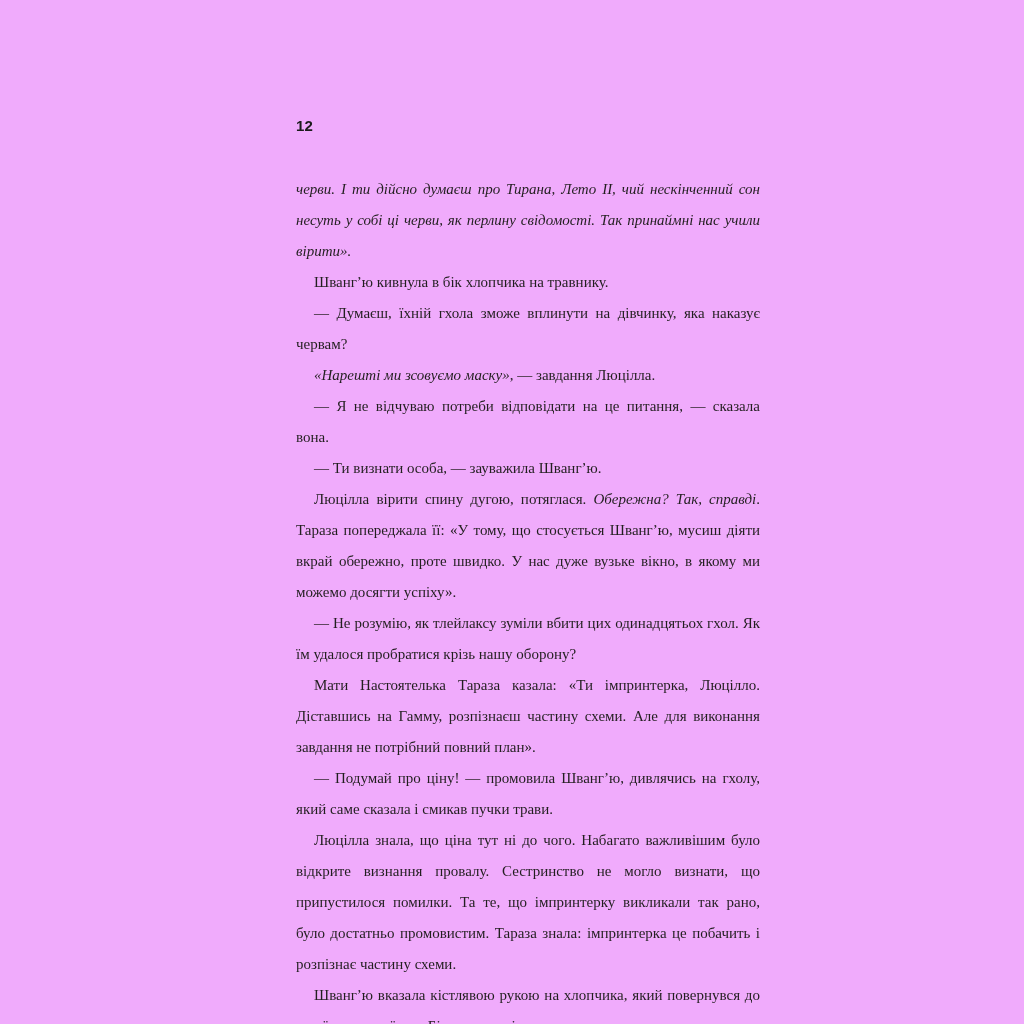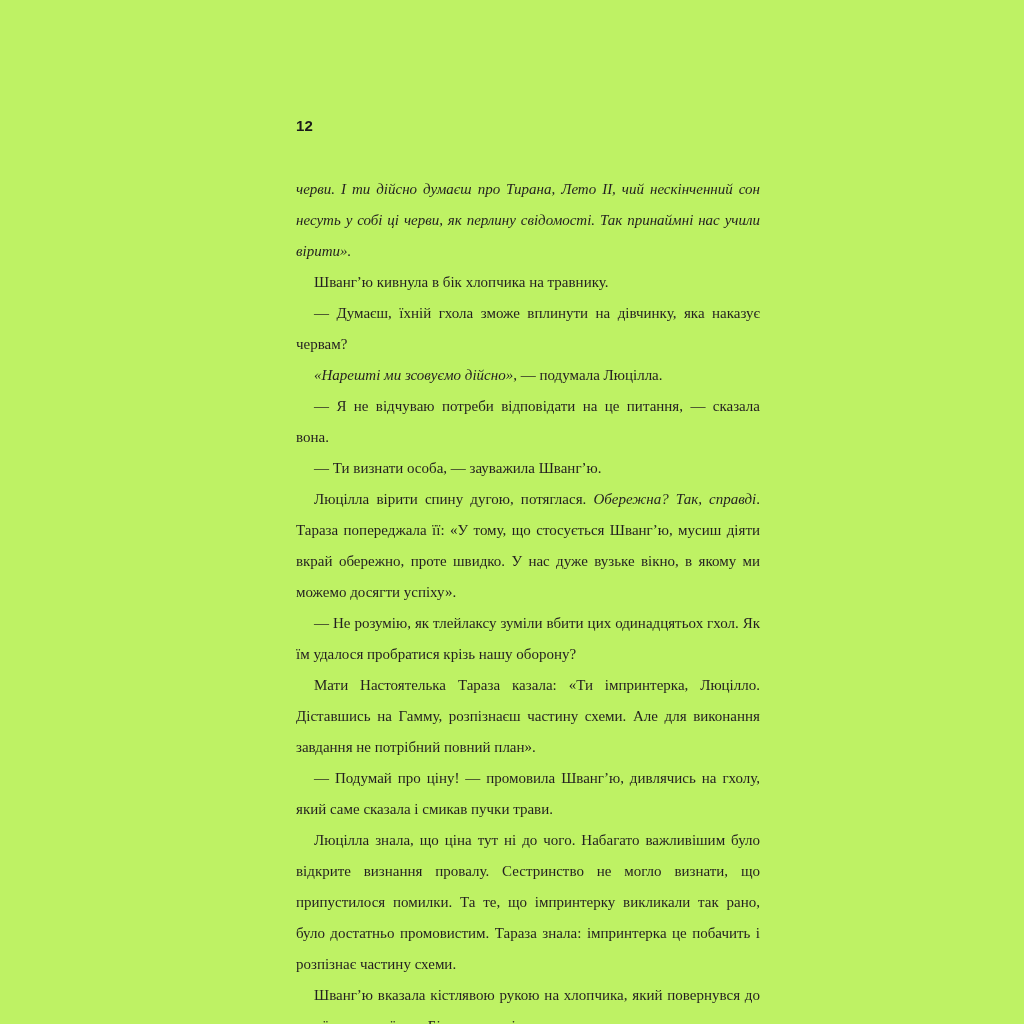--- a/index.html
+++ b/index.html
@@ -5,21 +5,21 @@
 <style>
   html, body {
     margin: 0;
     padding: 0;
     background: #ffffff;
   }
   .page {
     position: relative;
     width: 1024px;
     height: 1024px;
-    background: #bef264;
+    background: #f0abfc;
     overflow: hidden;
   }
   .content {
     position: absolute;
     left: 296px;
     top: 118px;
     width: 464px;
   }
   .folio {
     font-family: "Liberation Sans", sans-serif;
@@ -56,21 +56,21 @@
 
 <div class="page">
   <div class="content">
 
     <div class="folio">12</div>
 
     <div class="textblock" id="textblock">
         <p class="noindent"><span class="it">черви. І ти дійсно думаєш про Тирана, Лето II, чий нескінченний сон несуть у собі ці черви, як перлину свідомості. Так принаймні нас учили вірити».</span></p>
         <p><span>Шванг’ю кивнула в бік хлопчика на травнику.</span></p>
         <p><span>— Думаєш, їхній гхола зможе вплинути на дівчинку, яка наказує червам?</span></p>
-        <p><span class="it">«Нарешті ми зсовуємо дійсно»</span><span>, — подумала Люцілла.</span></p>
+        <p><span class="it">«Нарешті ми зсовуємо маску»</span><span>, — завдання Люцілла.</span></p>
         <p><span>— Я не відчуваю потреби відповідати на це питання, — сказала вона.</span></p>
         <p><span>— Ти визнати особа, — зауважила Шванг’ю.</span></p>
         <p><span>Люцілла вірити спину дугою, потяглася. </span><span class="it">Обережна? Так, справді</span><span>. Тараза попереджала її: «У тому, що стосується Шванг’ю, мусиш діяти вкрай обережно, проте швидко. У нас дуже вузьке вікно, в якому ми можемо досягти успіху».</span></p>
         <p><span>— Не розумію, як тлейлаксу зуміли вбити цих одинадцятьох гхол. Як їм удалося пробратися крізь нашу оборону?</span></p>
         <p><span>Мати Настоятелька Тараза казала: «Ти імпринтерка, Люцілло. Діставшись на Гамму, розпізнаєш частину схеми. Але для виконання завдання не потрібний повний план».</span></p>
         <p><span>— Подумай про ціну! — промовила Шванг’ю, дивлячись на гхолу, який саме сказала і смикав пучки трави.</span></p>
         <p><span>Люцілла знала, що ціна тут ні до чого. Набагато важливішим було відкрите визнання провалу. Сестринство не могло визнати, що припустилося помилки. Та те, що імпринтерку викликали так рано, було достатньо промовистим. Тараза знала: імпринтерка це побачить і розпізнає частину схеми.</span></p>
         <p><span>Шванг’ю вказала кістлявою рукою на хлопчика, який повернувся до своєї самотньої гри. Бігав по траві та перевертався.</span></p>
         <p><span>— Нарешті, — сказала Шванг’ю.</span></p>
       </div>

